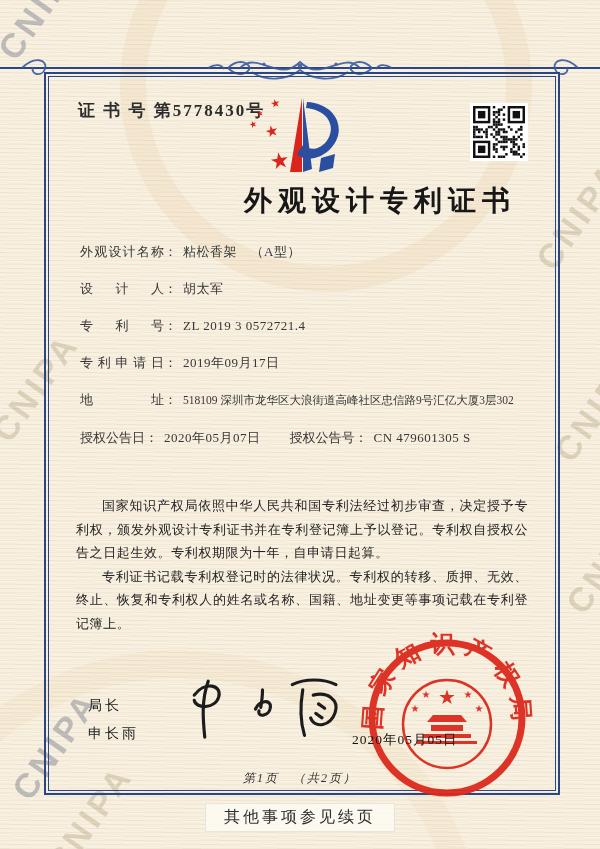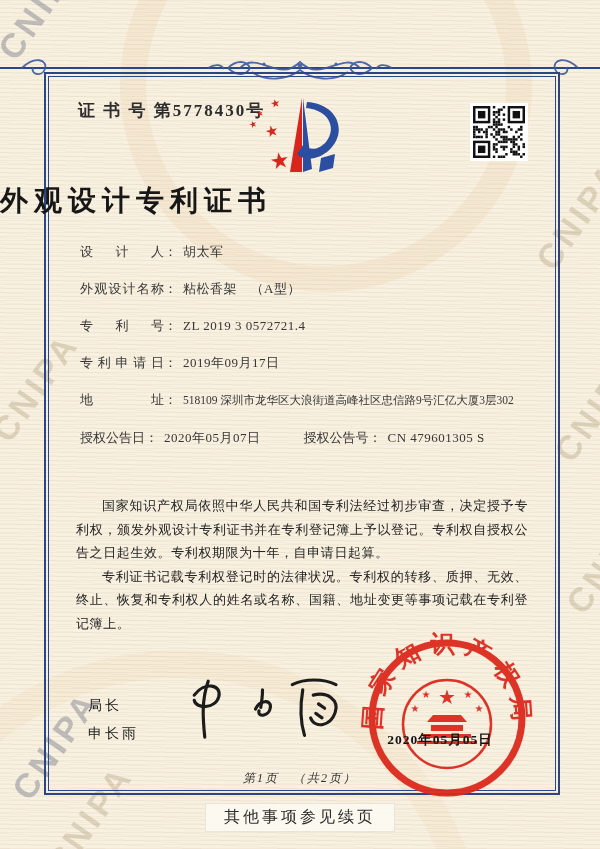--- a/index.html
+++ b/index.html
@@ -25,41 +25,41 @@
   .ornament{position:absolute; left:0; top:46px; width:600px; height:44px;}
   .frame{position:absolute; left:44px; top:72px; width:512px; height:719px;
          border:2.5px solid #2a4686;}
   .frame-inner{position:absolute; inset:2px; border:1px solid #2a4686;}
   
   .certno{position:absolute; left:78px; top:99px; font-size:17px; font-weight:600;
           letter-spacing:2px; color:#2d2d2d;}
   .logo{position:absolute; left:245px; top:94px; width:100px; height:84px;}
   .qr{position:absolute; left:473px; top:106px; width:52px; height:52px; background:#fff;
       box-shadow:0 0 0 3px #fff;}
-  .title{position:absolute; left:0; top:182px; width:516px; text-align:left;
+  .title{position:absolute; left:0; top:182px; width:516px; text-align:right;
          font-size:28px; font-weight:bold; letter-spacing:6px; color:#171717;}
   
   .fields{position:absolute; left:80px; top:240px; width:452px; font-size:13px; color:#373737;}
   .row{line-height:23px; margin-bottom:14px; white-space:nowrap;}
   .flabel{display:inline-block; width:84px; text-align:justify; text-align-last:justify; vertical-align:top;}
   .colon{display:inline-block;}
   .fvalue{margin-left:6px; letter-spacing:.5px;}
   .fvalue.small{font-size:11.5px; letter-spacing:0;}
-  .grant2{margin-left:43px;}
+  .grant2{margin-left:29px;}
   
   .paras{position:absolute; left:76px; top:494px; width:452px; font-size:13px;
          line-height:23.5px; color:#242424; text-align:justify; letter-spacing:.6px;}
   .paras p{margin:0; text-indent:2em;}
   
   .signer{position:absolute; left:88px; top:692px; font-family:Liberation Mono, monospace;
           font-size:14px; letter-spacing:3px; color:#222; line-height:28px;}
   .sig{position:absolute; left:175px; top:666px; width:175px; height:88px;}
   .seal{position:absolute; left:357px; top:628px; width:180px; height:180px; opacity:.95;}
-  .sealdate{position:absolute; left:352px; top:731px; width:176px; text-align:center;
-            font-size:13.5px; font-weight:bold; letter-spacing:1px; color:#141414;}
+  .sealdate{position:absolute; left:352px; top:731px; width:176px; text-align:left;
+            font-size:13.5px; font-weight:normal; letter-spacing:1px; color:#141414;}
   
   .pageno{position:absolute; left:0; top:770px; width:600px; text-align:center;
           font-size:12px; letter-spacing:2px; color:#333;font-style:italic;}
   .note{position:absolute; left:0; top:803px; width:600px; text-align:center;}
   .note span{display:inline-block; padding:3px 18px; font-size:16px; letter-spacing:3px;
              color:#2e2e2e; background:rgba(253,250,242,.85);
              border:1px solid rgba(150,140,120,.18);}
 </style>
 </head>
 <body>
@@ -246,24 +246,24 @@
         <rect x="11" y="20" width="1" height="1"></rect>
         <rect x="12" y="20" width="1" height="1"></rect>
         <rect x="19" y="20" width="1" height="1"></rect>
       </g>
   </svg>
 
   <div class="title">外观设计专利证书</div>
 
   <div class="fields">
     <div class="row">
+      <span class="flabel">外观设计名称</span><span class="colon">：</span><span class="fvalue">粘松香架　（A型）</span>
+    </div>
+    <div class="row">
       <span class="flabel">设计人</span><span class="colon">：</span><span class="fvalue">胡太军</span>
-    </div>
-    <div class="row">
-      <span class="flabel">外观设计名称</span><span class="colon">：</span><span class="fvalue">粘松香架　（A型）</span>
     </div>
     <div class="row">
       <span class="flabel">专利号</span><span class="colon">：</span><span class="fvalue">ZL 2019 3 0572721.4</span>
     </div>
     <div class="row">
       <span class="flabel">专利申请日</span><span class="colon">：</span><span class="fvalue">2019年09月17日</span>
     </div>
     <div class="row">
       <span class="flabel">地址</span><span class="colon">：</span><span class="fvalue small">518109 深圳市龙华区大浪街道高峰社区忠信路9号汇亿大厦3层302</span>
     </div>

